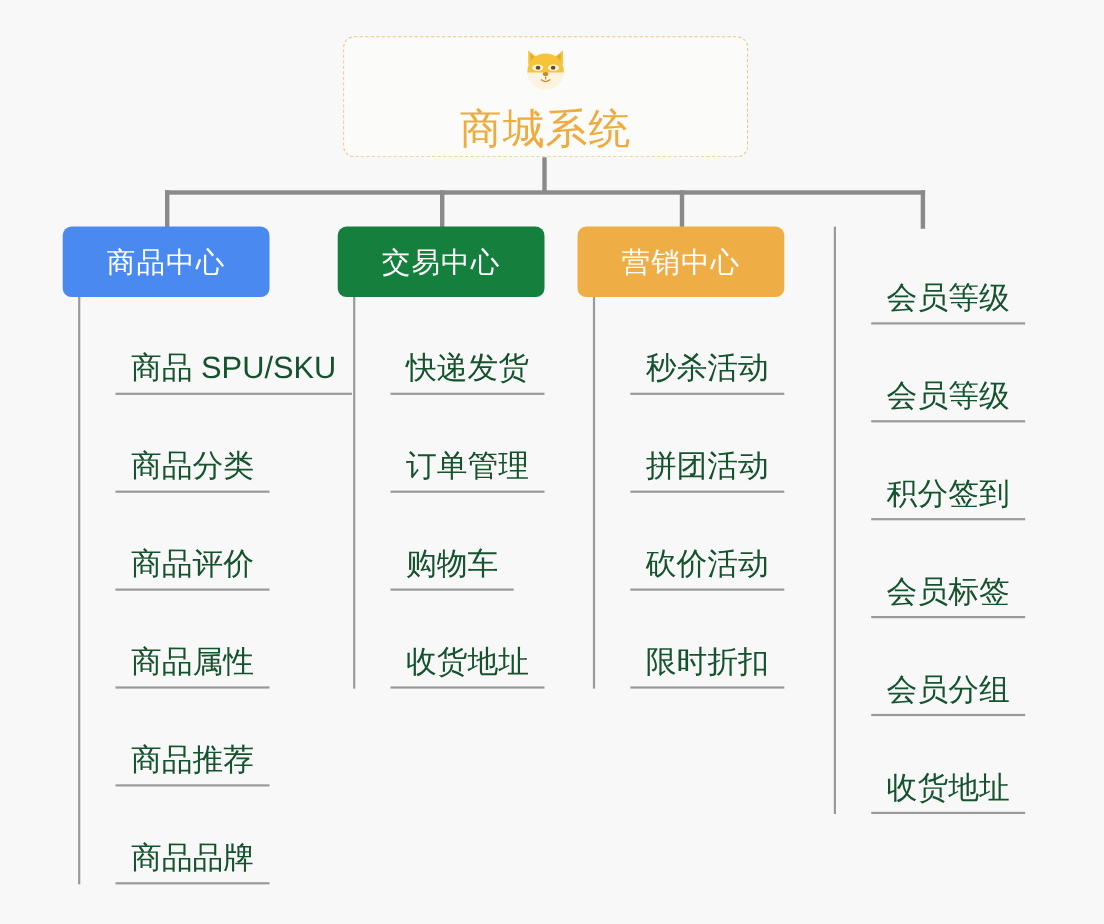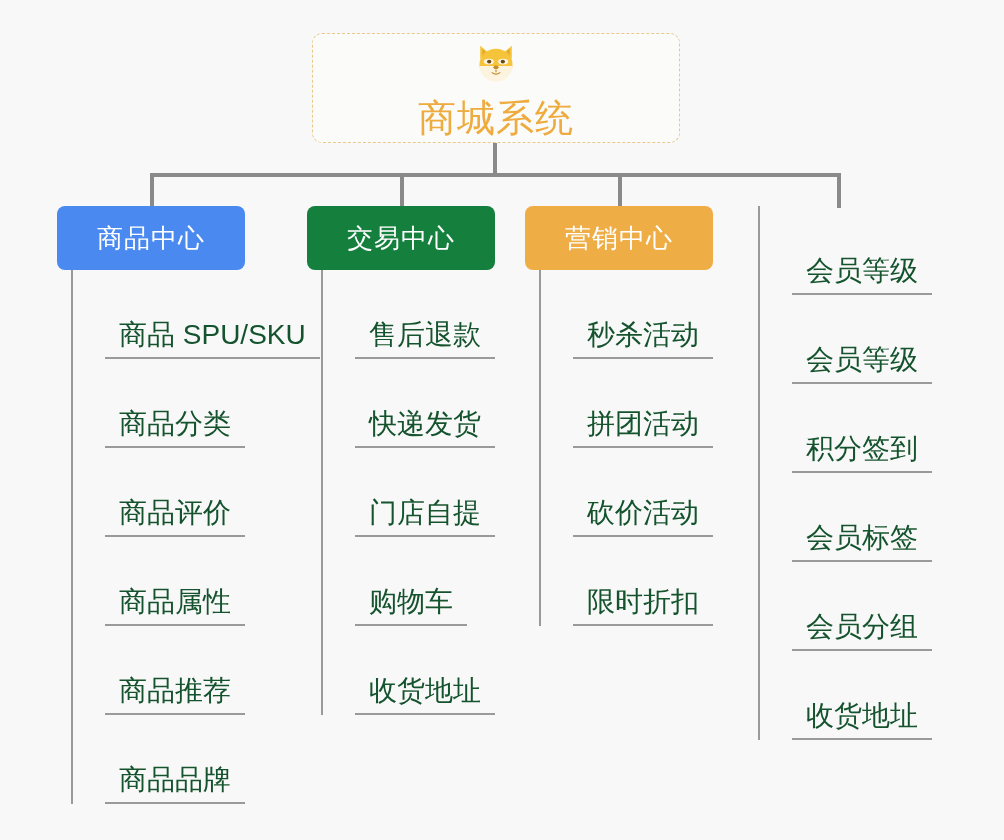--- a/index.html
+++ b/index.html
@@ -174,27 +174,24 @@
         </div>
     </div>
   </div>
 
   <div class="column" style="left:307px;width:188px">
     <div class="cat-box" style="background: #15803d;">
       <span>交易中心</span>
     </div>
     <div class="branch">
       <div class="leaf">
-          <span class="leaf-label">售后退款</span>
-        </div>
-      <div class="leaf">
           <span class="leaf-label">快递发货</span>
         </div>
       <div class="leaf">
-          <span class="leaf-label">门店自提</span>
+          <span class="leaf-label">订单管理</span>
         </div>
       <div class="leaf">
           <span class="leaf-label">购物车</span>
         </div>
       <div class="leaf">
           <span class="leaf-label">收货地址</span>
         </div>
     </div>
   </div>
 

